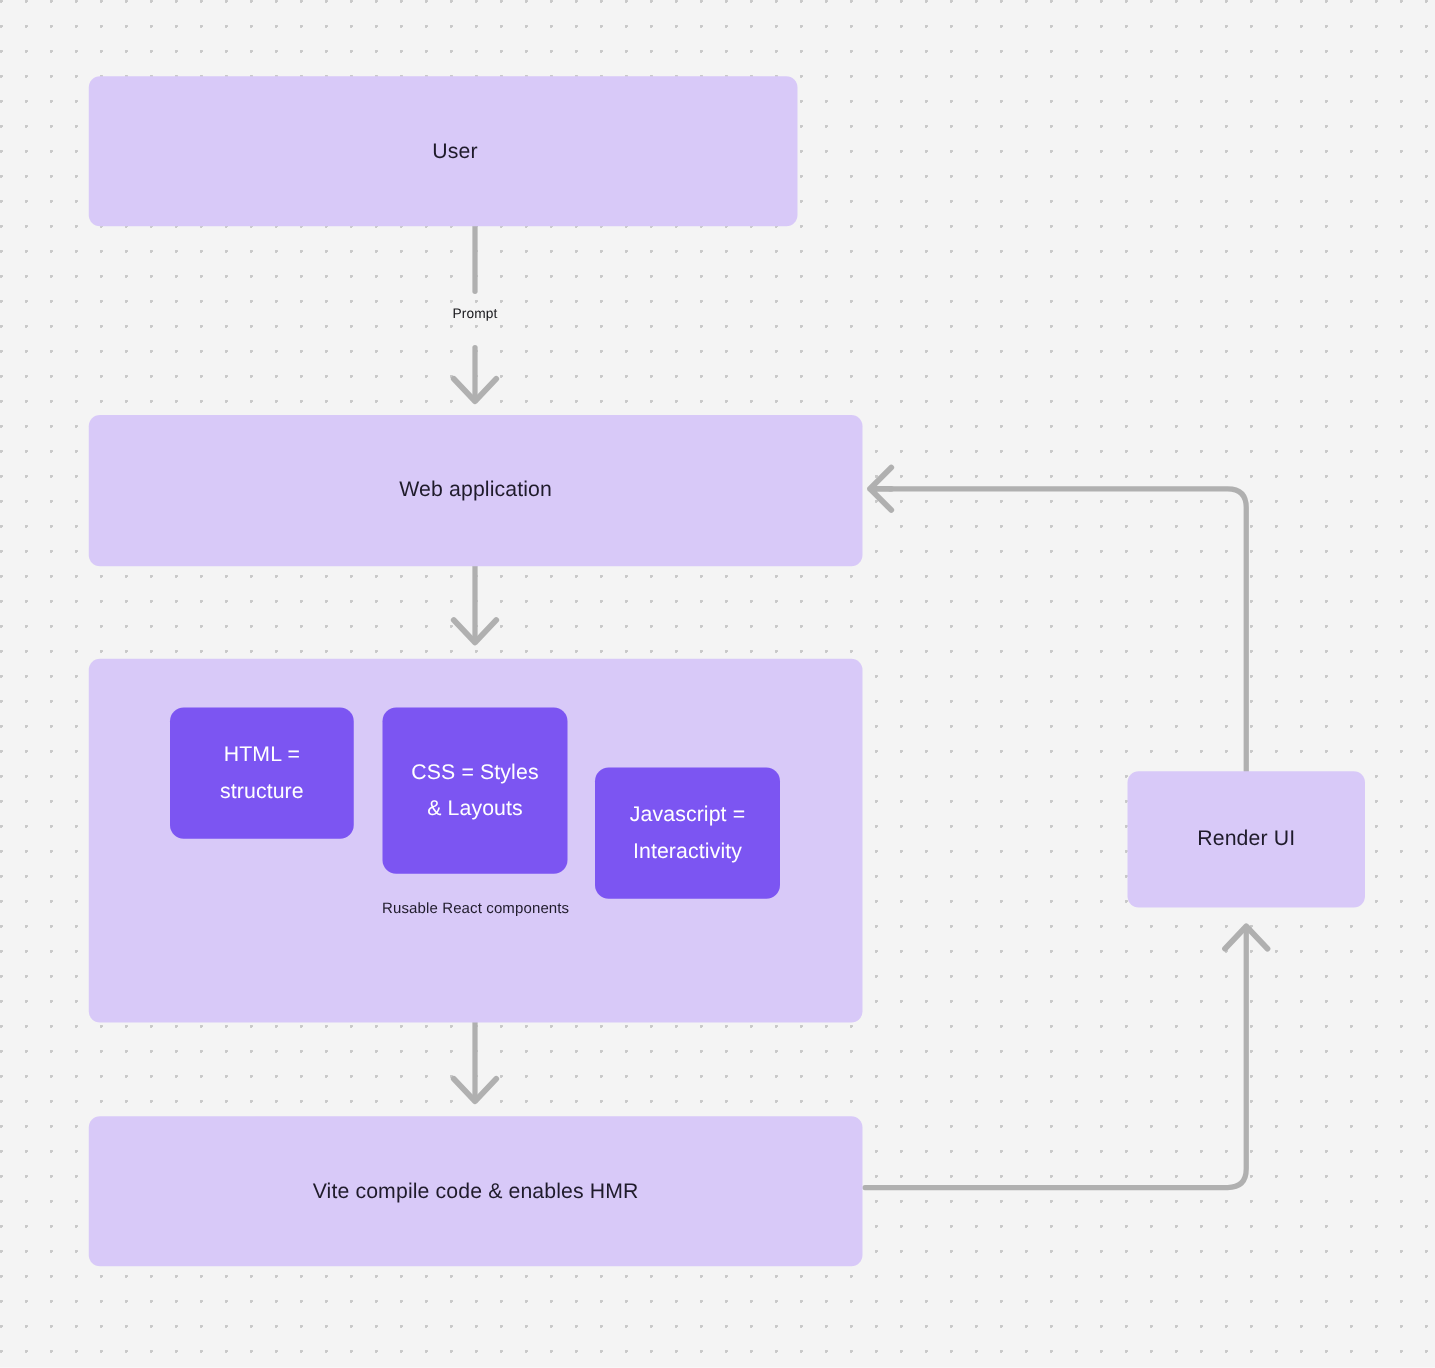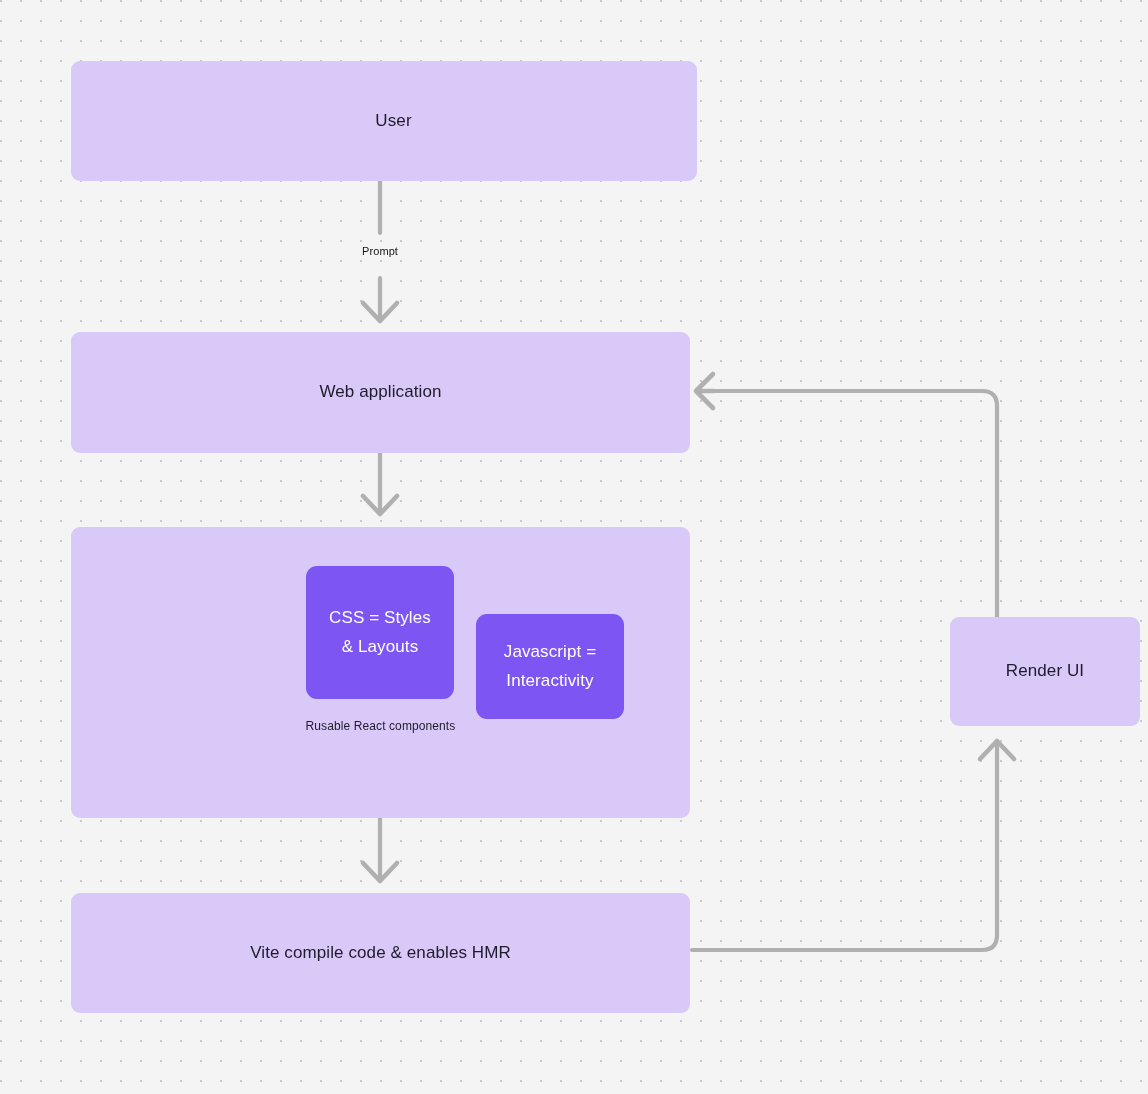--- a/index.html
+++ b/index.html
@@ -107,47 +107,51 @@
     <path class="edge-path" d="M 380 818 L 380 880"></path>
     <path class="edge-head" d="M 363 863 L 380 881 L 397 863"></path>
 
     <path class="edge-path" d="M 692 950 L 982 950 Q 997 950 997 935 L 997 742"></path>
     <path class="edge-head" d="M 980 759 L 997 741 L 1014 759"></path>
 
     <path class="edge-path" d="M 997 617 L 997 406 Q 997 391 982 391 L 712 391"></path>
     <path class="edge-head" d="M 712 391 L 711 391 M 713 391 L 696 391 M 713 374 L 696 391 L 713 408"></path>
   </svg>
 
-  <div class="node node-main" style="left:71px; top:61px; width:626px; height:120px;padding-left:19px;">
+  <div class="node node-main" style="left:71px; top:61px; width:567px; height:120px;padding-left:19px;">
     <span class="node-label">User</span>
   </div>
 
   <div class="node node-main" style="left:71px; top:332px; width:619px; height:121px;">
     <span class="node-label">Web application</span>
   </div>
 
   <div class="node node-main" style="left:71px; top:527px; width:619px; height:291px;">
   </div>
 
+  <div class="node node-sub" style="left:136px; top:566px; width:147px; height:105px;">
+    <span class="node-label">HTML =
+structure</span>
+  </div>
 
   <div class="node node-sub" style="left:306px; top:566px; width:148px; height:133px;">
     <span class="node-label">CSS = Styles
 &amp; Layouts</span>
   </div>
 
   <div class="node node-sub" style="left:476px; top:566px; width:148px; height:105px;margin-top:48px;">
     <span class="node-label">Javascript =
 Interactivity</span>
   </div>
 
   <div class="group-caption" style="left:71px; top:719px; width:619px;">Rusable React components</div>
 
   <div class="node node-main" style="left:71px; top:893px; width:619px; height:120px;">
     <span class="node-label">Vite compile code &amp; enables HMR</span>
   </div>
 
-  <div class="node node-main" style="left:950px; top:617px; width:190px; height:109px;">
+  <div class="node node-main" style="left:902px; top:617px; width:190px; height:109px;">
     <span class="node-label">Render UI</span>
   </div>
 
   <div class="edge-label" style="left:310px; top:245px; width:140px;">Prompt</div>
 
 </div>
 
 </body></html>

